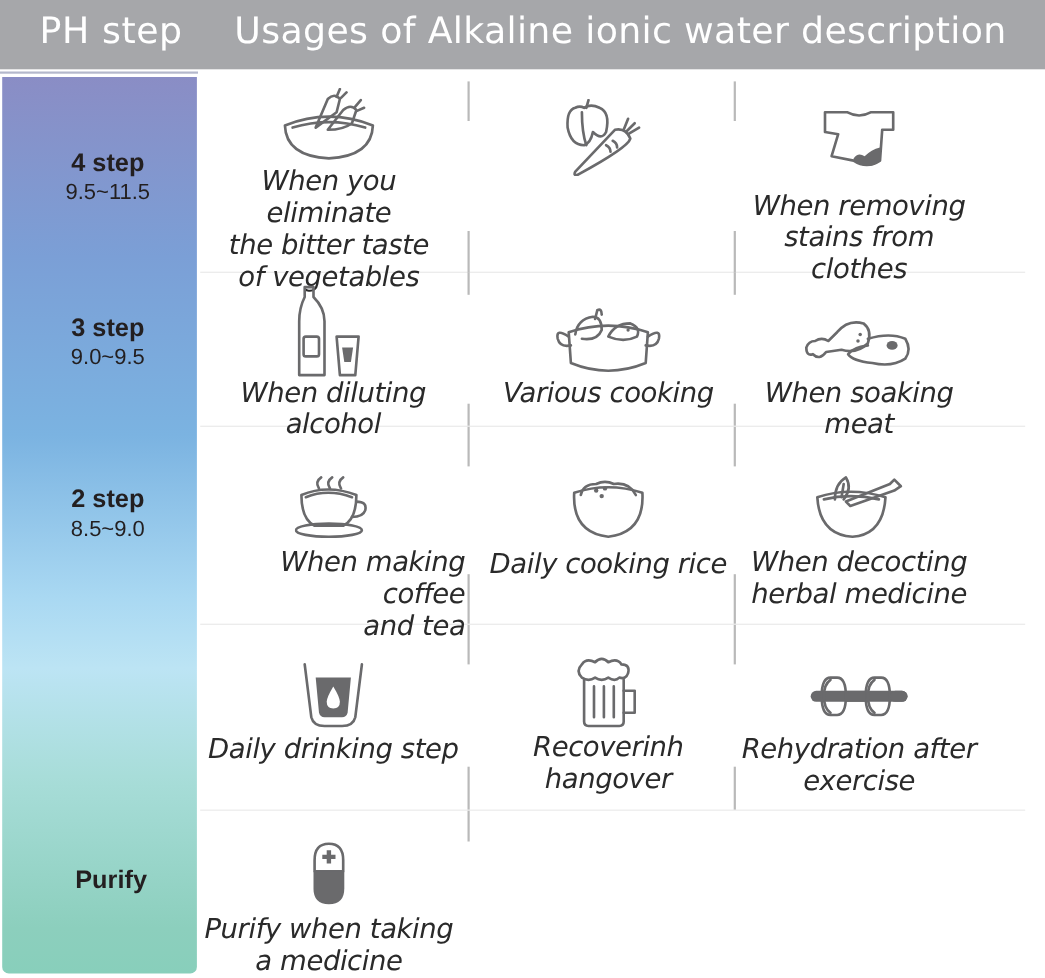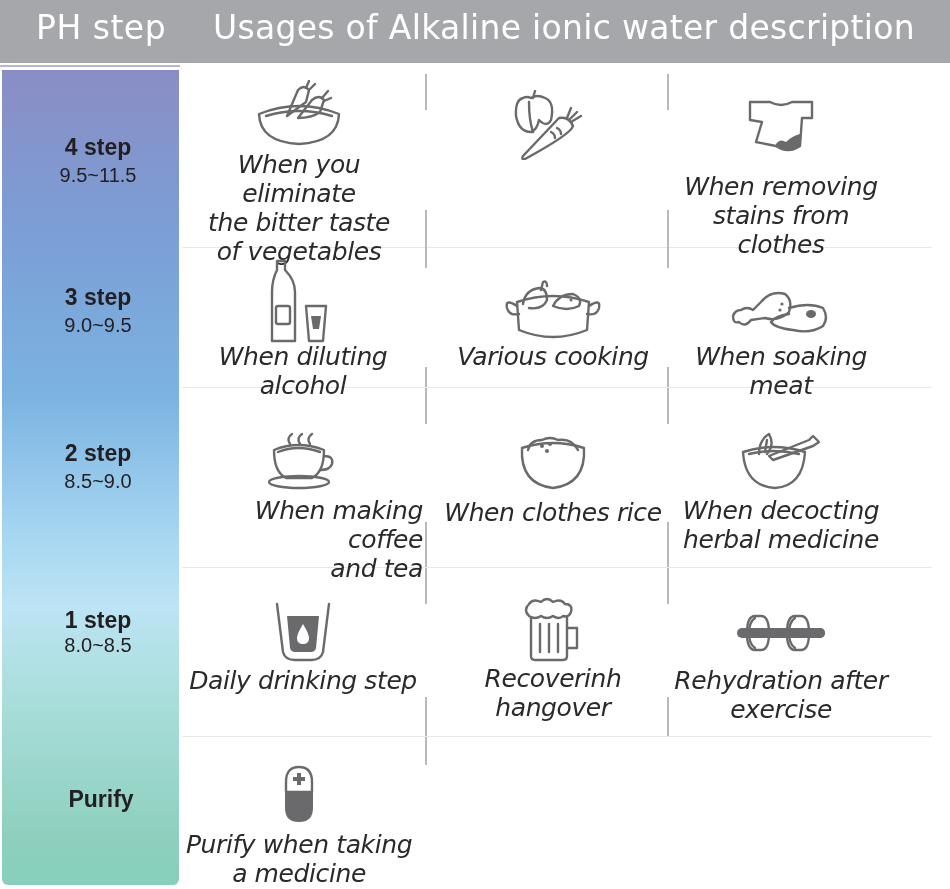--- a/index.html
+++ b/index.html
@@ -36,24 +36,20 @@
     <div class="step-range">9.5~11.5</div>
   </div>
   <div class="step" style="top:212px;">
     <div class="step-name">3 step</div>
     <div class="step-range">9.0~9.5</div>
   </div>
   <div class="step" style="top:368px;text-align:center;">
     <div class="step-name">2 step</div>
     <div class="step-range">8.5~9.0</div>
   </div>
-  <div class="step" style="top:535px;">
-    <div class="step-name">1 step</div>
-    <div class="step-range" style="line-height:20px;">8.0~8.5</div>
-  </div>
   <div class="step" style="top:714px;">
     <div class="step-name" style="padding-left:6px;">Purify</div>
   </div>
 </div>
 
 <div class="hline" style="top:247px;"></div>
 <div class="hline" style="top:387px;"></div>
 <div class="hline" style="top:567px;"></div>
 <div class="hline" style="top:736px;"></div>
 
@@ -152,21 +148,21 @@
 and tea</div>
 </div>
 <div class="cell" style="left:435px; top:434px; width:236px;">
   <svg width="70" height="56" viewBox="0 0 70 56">
     <path class="ic" d="M4 14 Q35 4 66 14 Q68 50 35 54 Q2 50 4 14 Z"></path>
     <path class="ic" d="M10 16 Q12 6 24 6 Q32 2 40 6 Q54 4 60 16"></path>
     <circle class="icf" cx="24" cy="12" r="2"></circle>
     <circle class="icf" cx="32" cy="10" r="2"></circle>
     <circle class="icf" cx="29" cy="17" r="2"></circle>
   </svg>
-  <div class="label" style="margin-top:8px;">When clothes rice</div>
+  <div class="label" style="margin-top:8px;">Daily cooking rice</div>
 </div>
 <div class="cell" style="left:668px; top:430px; width:226px;">
   <svg width="84" height="60" viewBox="0 0 84 60">
     <path class="ic" d="M4 22 Q34 12 66 22 Q64 56 36 58 Q6 56 4 22 Z"></path>
     <path class="ic" d="M10 24 Q34 18 60 24"></path>
     <path class="ic" d="M30 26 L70 10 L74 6 L80 12 L74 16 L34 30 Z"></path>
     <path class="ic" d="M20 24 Q20 10 30 4 Q36 14 28 24"></path>
     <path class="ic" d="M26 22 L28 10"></path>
   </svg>
   <div class="label" style="margin-top:6px;">When decocting

